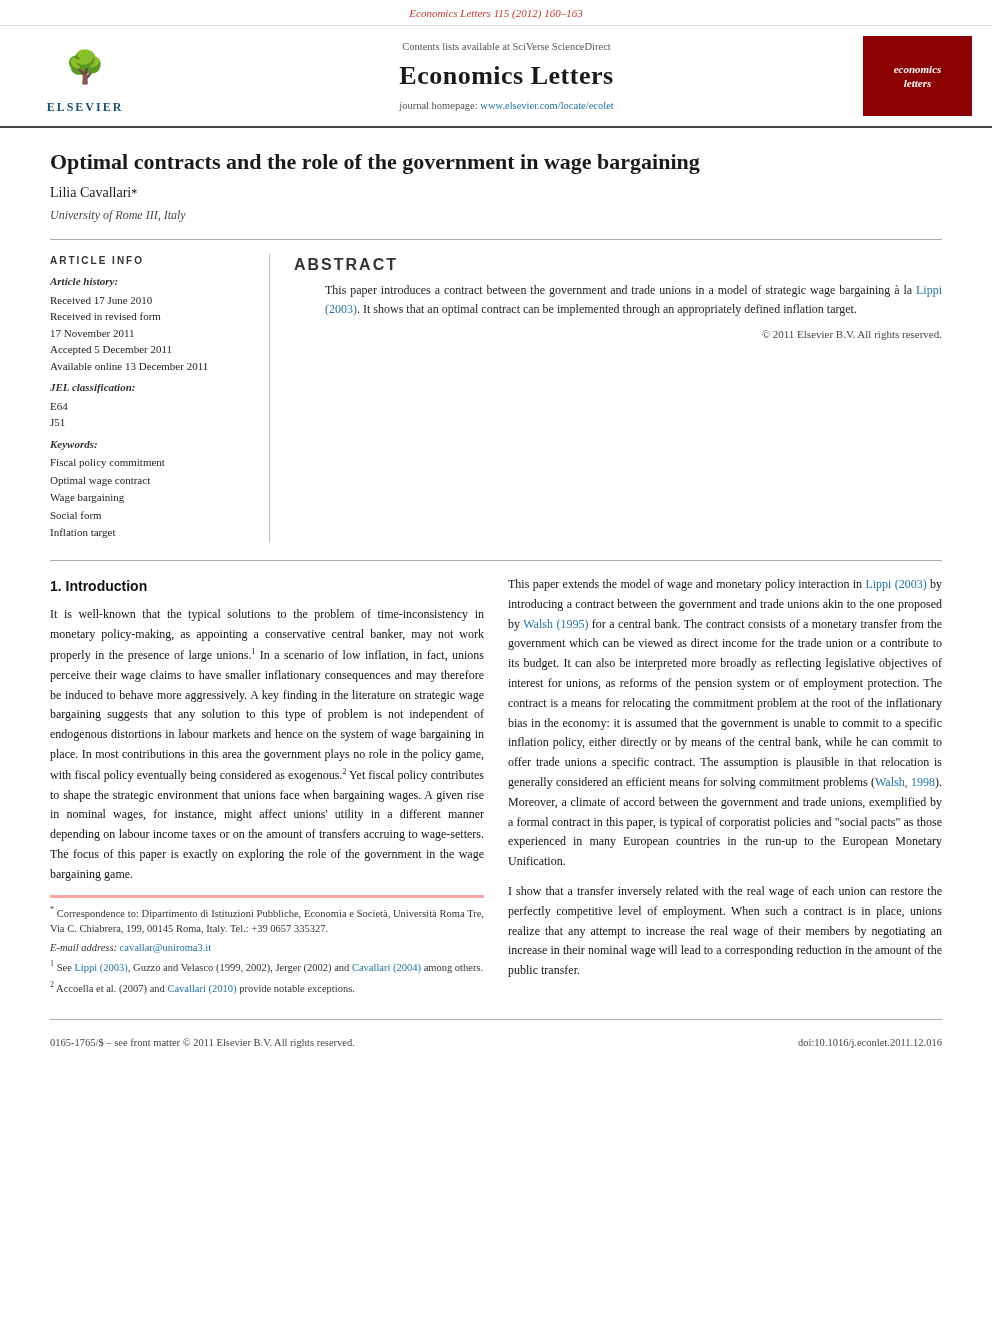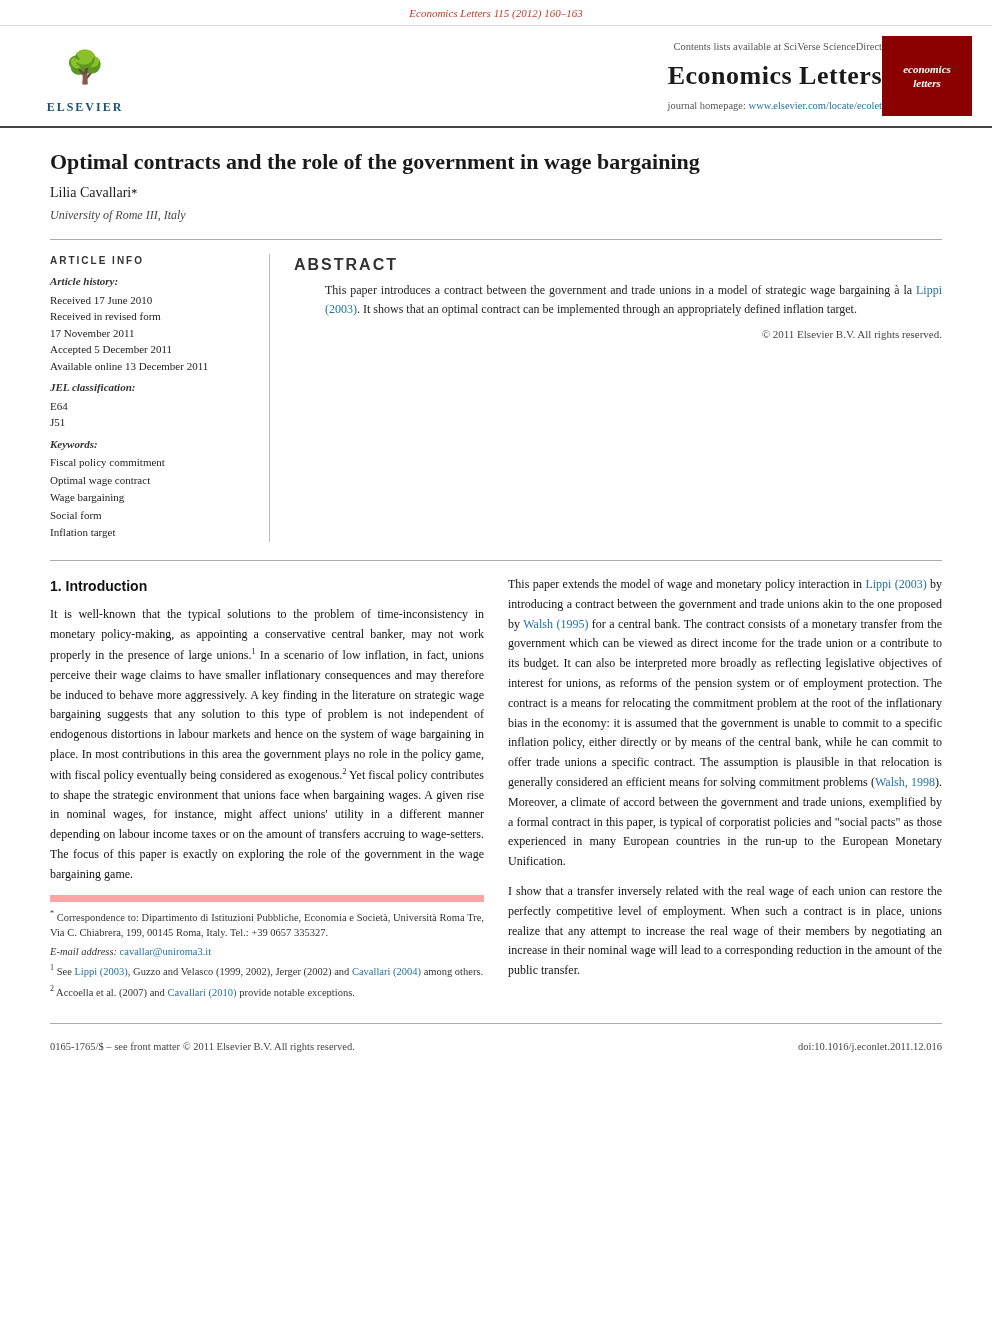--- a/index.html
+++ b/index.html
@@ -54,21 +54,21 @@
     }
     .elsevier-text {
       font-size: 12px;
       font-weight: bold;
       color: #1a5276;
       letter-spacing: 2px;
       margin-top: 2px;
     }
     .header-center {
       flex: 1;
-      text-align: right;
+      text-align: center;
     }
     .sciverse-line {
       font-size: 10.5px;
       color: #555;
       margin-bottom: 4px;
     }
     .sciverse-line a {
       color: #2471a3;
       text-decoration: none;
     }
@@ -82,21 +82,21 @@
     .journal-homepage {
       font-size: 10.5px;
       color: #555;
       margin-top: 4px;
     }
     .journal-homepage a {
       color: #2471a3;
       text-decoration: none;
     }
     .header-right {
-      width: 90px;
+      width: 109px;
       height: 80px;
       background: #8b0000;
       display: flex;
       flex-direction: column;
       align-items: center;
       justify-content: center;
       color: #fff;
       font-size: 11px;
       font-style: italic;
       font-weight: bold;
@@ -237,21 +237,21 @@
     }
     .body-para {
       margin-bottom: 10px;
       font-size: 12px;
       line-height: 1.65;
       text-align: justify;
     }
 
     
     .footnotes-area {
-      border-top: 7px solid #fca5a5;
+      border-top: 3px solid #fca5a5;
       margin-top: 10px;
       padding-top: 6px;
     }
     .footnote-line {
       font-size: 10.5px;
       color: #333;
       line-height: 1.5;
       margin-bottom: 3px;
     }
     .footnote-line sup {

